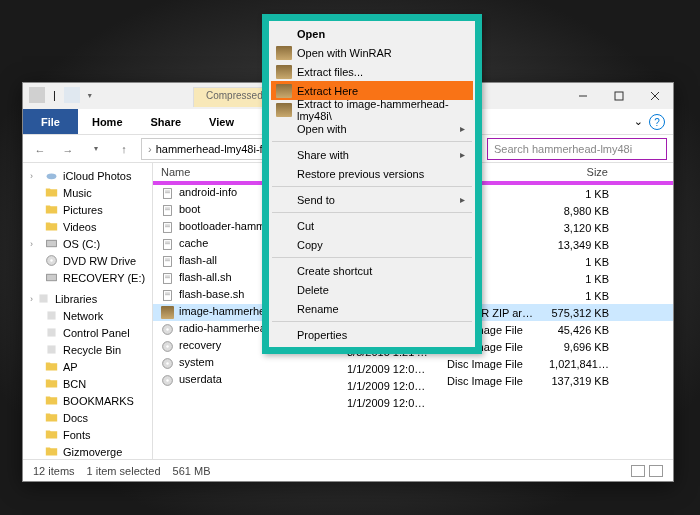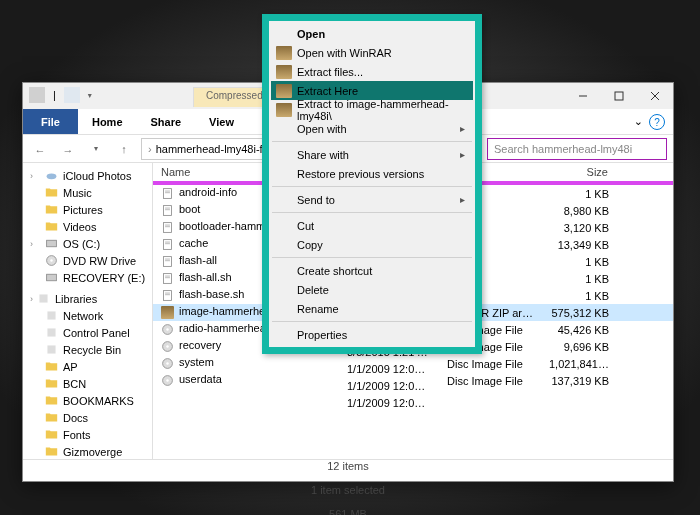--- a/index.html
+++ b/index.html
@@ -30,26 +30,26 @@
 .fl-header { display: flex; border-bottom: 4px solid #d946ef; font-size: 11px; color: #444; height: 22px; align-items: center; position: sticky; top: 0; background: #fff; }
 .fl-header > div { padding: 0 8px; border-right: 1px solid transparent; cursor: pointer; }
 .col-name { flex: 0 0 186px; }
 .col-date { flex: 0 0 100px; margin-top: 44px; }
 .col-type { flex: 0 0 102px; }
 .col-size { flex: 0 0 76px; text-align: right; }
 .fl-row { display: flex; align-items: center; height: 17px; font-size: 11px; padding: 0; cursor: default; }
 .fl-row.selected { background: #cce8ff; }
 .fl-row > div { padding: 0 8px; white-space: nowrap; overflow: hidden; text-overflow: ellipsis; }
 .file-icon { width: 14px; height: 14px; display: inline-block; margin-right: 4px; vertical-align: middle; }
-.statusbar { height: 22px; border-top: 1px solid #e0e0e0; display: flex; align-items: center; padding: 0 10px; font-size: 11px; color: #444; gap: 12px; flex-direction: column; }
+.statusbar { height: 22px; border-top: 1px solid #e0e0e0; display: flex; align-items: center; padding: 0 10px; font-size: 11px; color: #444; gap: 12px; }
 .status-icons { margin-left: auto; display: flex; gap: 4px; }
 .context-menu { position: absolute; left: 262px; top: 14px; width: 220px; background: #f0f0f0; border: 7px solid #14b8a6; box-shadow: 2px 2px 6px rgba(0,0,0,.3); padding: 3px 2px; font-size: 11px; z-index: 100; }
 .cm-item { display: flex; align-items: center; height: 19px; padding: 0 18px 0 26px; cursor: default; position: relative; }
 .cm-item.bold { font-weight: 700; }
-.cm-item.hl { background: #0f766e; }
+.cm-item.hl { background: #f97316; }
 .cm-sep { height: 1px; background: #d0d0d0; margin: 3px 1px; }
 .cm-arrow { position: absolute; right: 8px; font-size: 10px; color: #555; }
 .cm-icon { position: absolute; left: 5px; width: 16px; height: 14px; }
 .rar-icon { background: linear-gradient(#8a6d3b, #c9a96e); border-radius: 1px; }
 svg.folder { fill: #f0c850; }
 </style>
 </head>
 <body>
 
 <div class="window">

